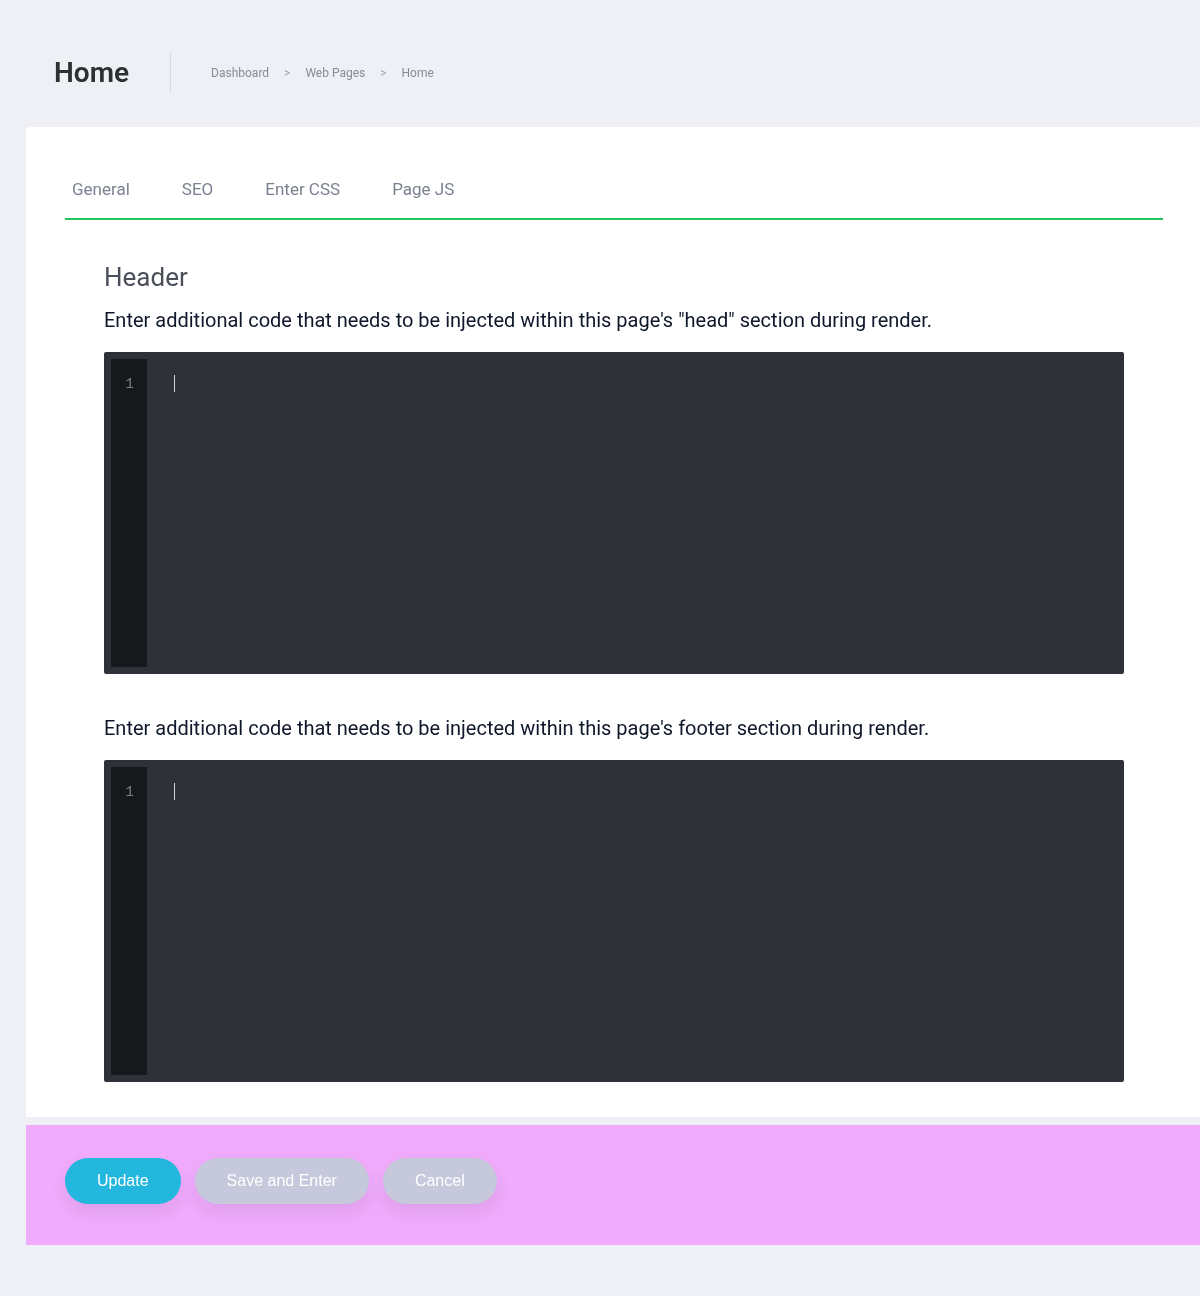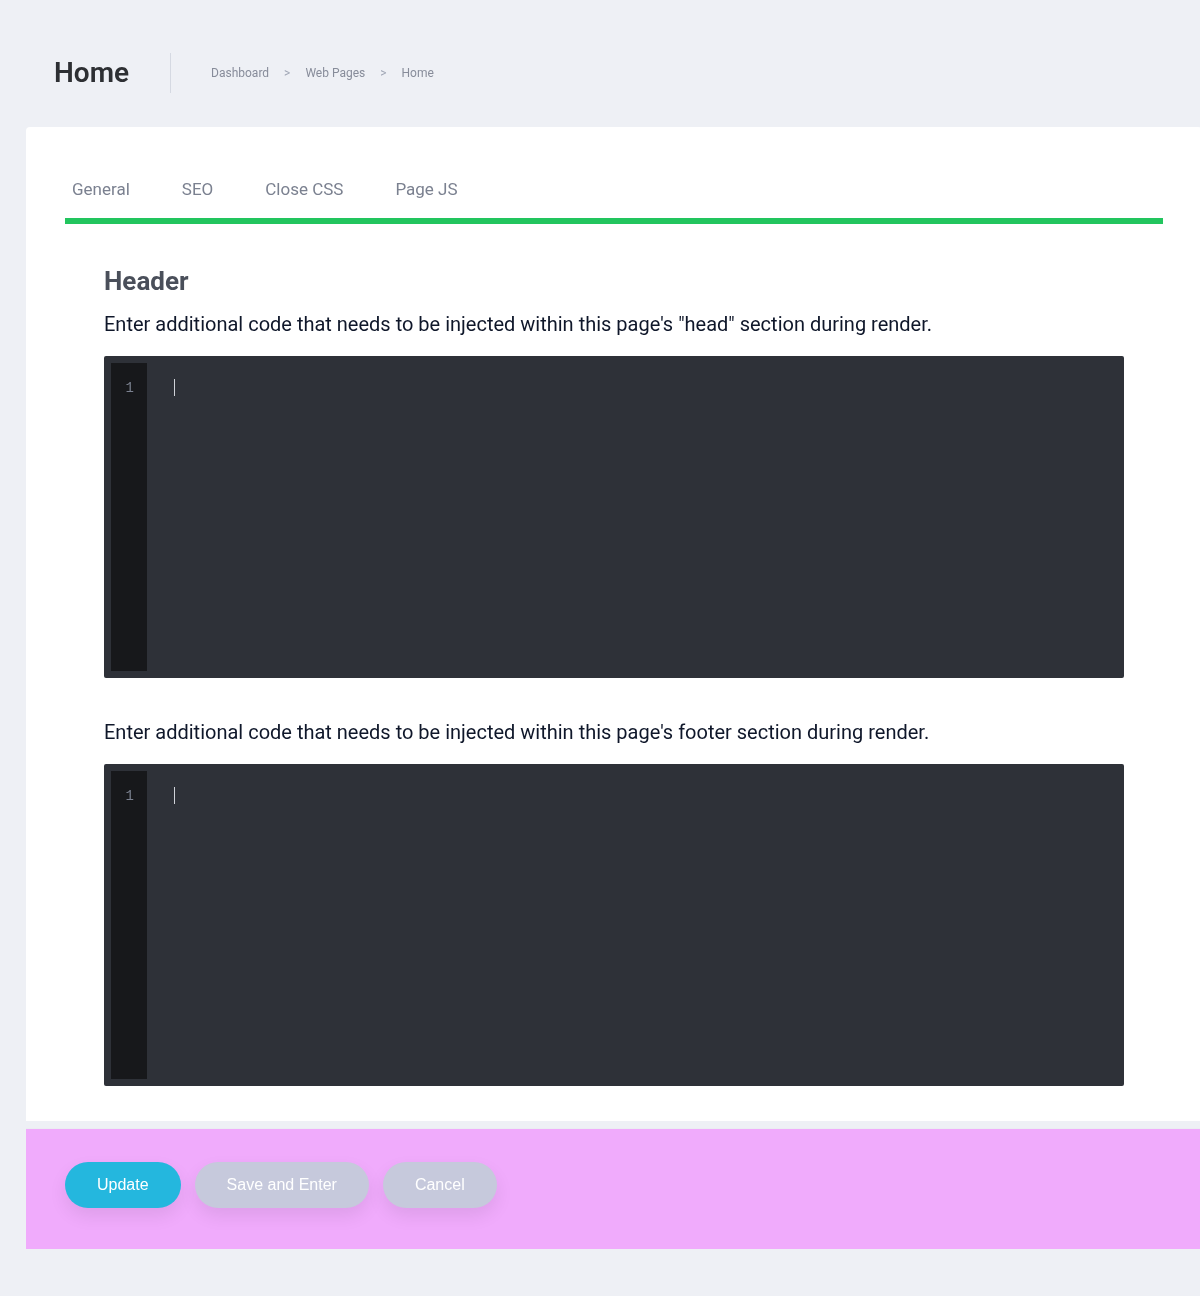--- a/index.html
+++ b/index.html
@@ -44,21 +44,21 @@
       color: #a0a6b5;
     }
     .content-card {
       background: #ffffff;
       margin: 0 12px;
       border-radius: 4px 4px 0 0;
       padding: 24px 32px 0 32px;
     }
     .tabs {
       display: flex;
-      border-bottom: 6px solid #22c55e;
+      border-bottom: 2px solid #22c55e;
     }
     .tab {
       padding: 14px 19px 18px 19px;
       font-size: 17px;
       color: #7b8190;
       cursor: pointer;
       border-bottom: 2px solid transparent;
       margin-bottom: -1px;
     }
     .tab:first-child {
@@ -67,21 +67,21 @@
     .tab.active {
       color: #26b8e0;
       border-bottom: 2px solid #26b8e0;
       padding-left: 19px;
     }
     .section {
       padding: 28px 32px 0 32px;
     }
     .section-title {
       font-size: 26px;
-      font-weight: 700;
+      font-weight: 400;
       color: #4a4f5a;
       margin-bottom: 16px;
     }
     .section-desc {
       font-size: 20px;
       color: #0f172a;
       margin-bottom: 20px;
     }
     .code-editor {
       display: flex;
@@ -158,21 +158,21 @@
     <span class="crumb">Web Pages</span>
     <span class="sep">&gt;</span>
     <span class="crumb">Home</span>
   </div>
 </div>
 
 <div class="content-card">
   <div class="tabs">
     <div class="tab">General</div>
     <div class="tab">SEO</div>
-    <div class="tab">Close CSS</div>
+    <div class="tab">Enter CSS</div>
     <div class="tab">Page JS</div>
   </div>
 
   <div class="section">
     <div class="section-title">Header</div>
     <div class="section-desc">Enter additional code that needs to be injected within this page's "head" section during render.</div>
     <div class="code-editor">
       <div class="gutter">
         <div>1</div>
       </div>

